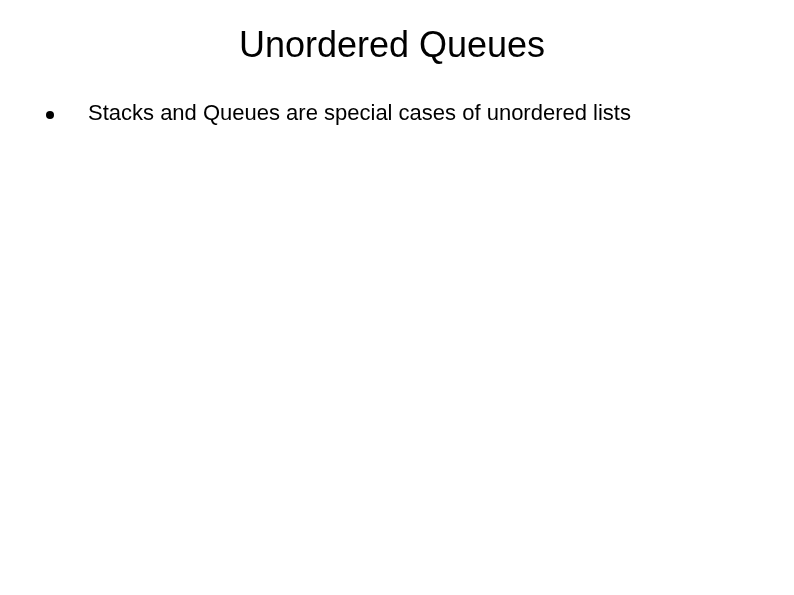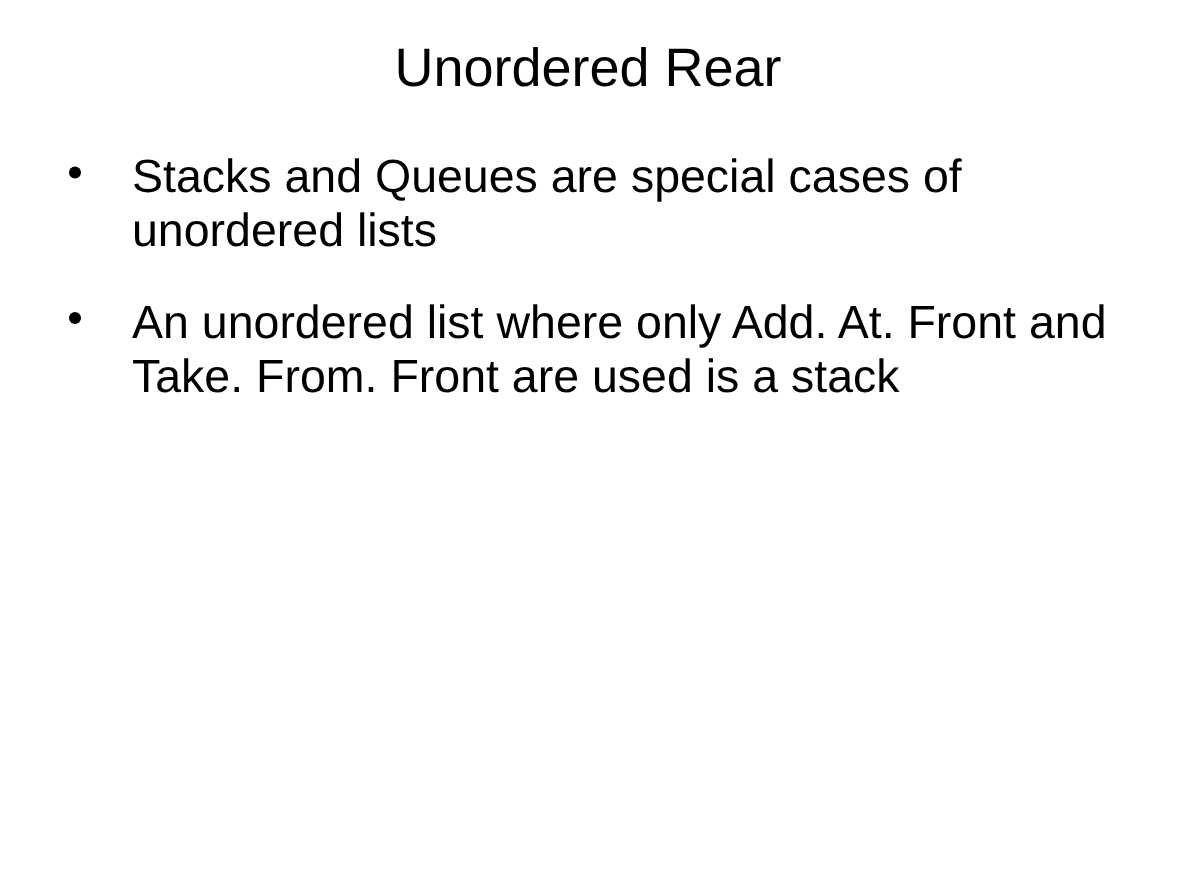--- a/index.html
+++ b/index.html
@@ -23,38 +23,37 @@
     font-weight: normal;
     margin: 0 0 34px 0;
   }
   ul.body {
     list-style: none;
     margin: 0;
     padding: 0;
   }
   ul.body > li {
     position: relative;
-    font-size: 31px;
+    font-size: 22px;
     line-height: 1.15;
     padding-left: 48px;
     margin-bottom: 26px;
   }
   ul.body > li::before {
     content: "";
     position: absolute;
     left: 6px;
     top: 11px;
     width: 8px;
     height: 8px;
     background: #000;
     border-radius: 50%;
   }
 </style>
 </head>
 <body>
 
 <div class="slide">
-  <h1 class="title">Unordered Rear</h1>
+  <h1 class="title">Unordered Queues</h1>
   <ul class="body">
     <li><span>Stacks and Queues are special cases of unordered lists</span></li>
-    <li><span>An unordered list where only Add. At. Front and Take. From. Front are used is a stack</span></li>
   </ul>
 </div>
 
 </body></html>

